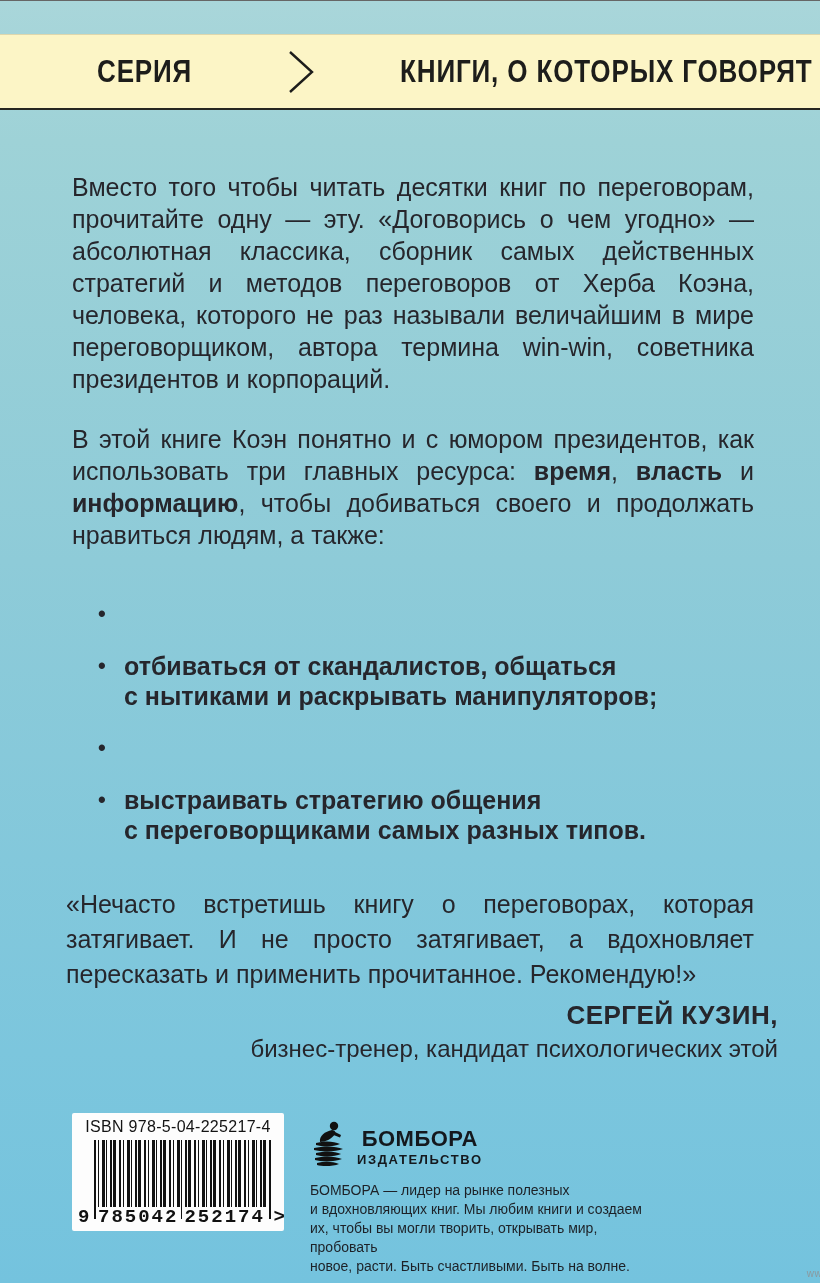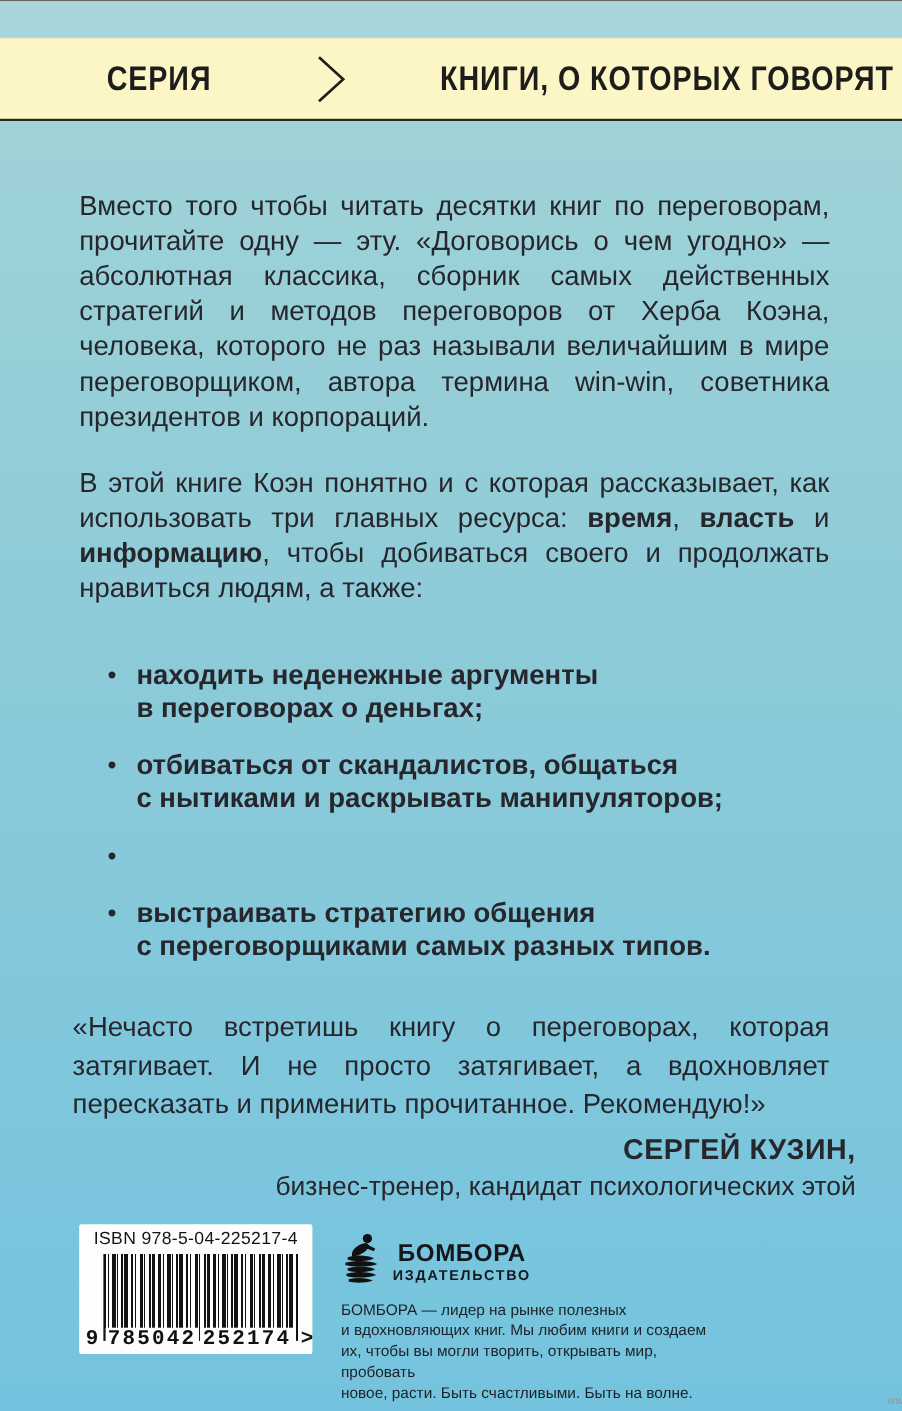--- a/index.html
+++ b/index.html
@@ -118,27 +118,25 @@
     <span class="series-label">СЕРИЯ</span>
     <svg class="chevron" width="26" height="44" viewBox="0 0 26 44">
       <path d="M2 2 L24 22 L2 42" fill="none" stroke="#1d1d1b" stroke-width="2.4"></path>
     </svg>
     <span class="series-name">КНИГИ, О КОТОРЫХ ГОВОРЯТ</span>
   </div>
 
   <div class="content">
     <p class="para">Вместо того чтобы читать десятки книг по переговорам, прочитайте одну — эту. «Договорись о чем угодно» — абсолютная классика, сборник самых действенных стратегий и методов переговоров от Херба Коэна, человека, которого не раз называли величайшим в мире переговорщиком, автора термина win-win, советника президентов и корпораций.</p>
 
-    <p class="para second"><span>В этой книге Коэн понятно и с которая рассказывает, как использовать три главных ресурса: </span><b>время</b><span>, </span><b>власть</b><span> и </span><b>информацию</b><span>, чтобы добиваться своего и продолжать нравиться людям, а также:</span></p>
+    <p class="para second"><span>В этой книге Коэн понятно и с юмором президентов, как использовать три главных ресурса: </span><b>время</b><span>, </span><b>власть</b><span> и </span><b>информацию</b><span>, чтобы добиваться своего и продолжать нравиться людям, а также:</span></p>
 
     <div class="bullets">
       <div class="bullet-item">
         <span class="bullet-dot">•</span>
-        <span class="bullet-text">находить неденежные аргументы
-в переговорах о деньгах;</span>
       </div>
       <div class="bullet-item">
         <span class="bullet-dot">•</span>
         <span class="bullet-text">отбиваться от скандалистов, общаться
 с нытиками и раскрывать манипуляторов;</span>
       </div>
       <div class="bullet-item">
         <span class="bullet-dot">•</span>
       </div>
       <div class="bullet-item">

